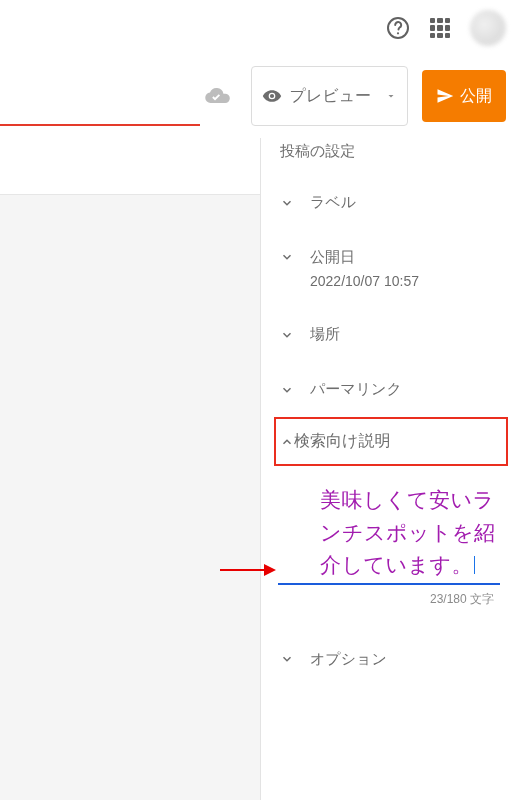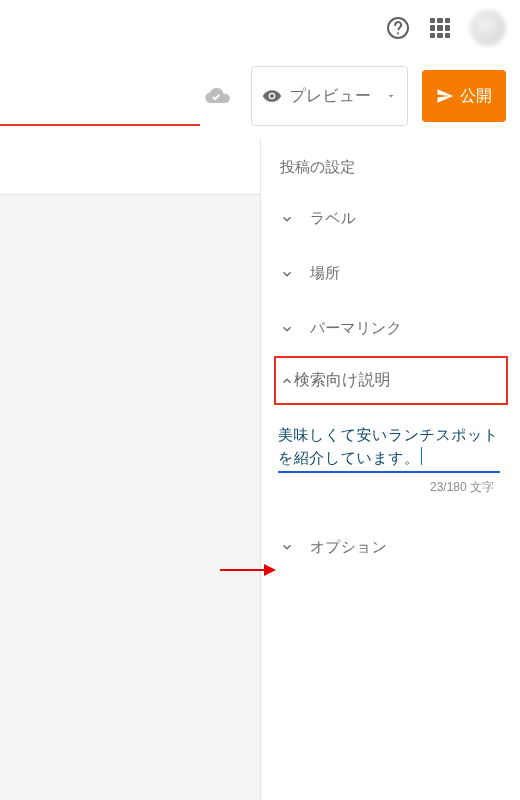--- a/index.html
+++ b/index.html
@@ -124,21 +124,21 @@
       width: 260px;
       height: 610px;
       background: #f5f5f5;
       border-top: 1px solid #e6e6e6;
     }
 
     
     .settings {
       position: absolute;
       left: 262px;
-      top: 138px;
+      top: 122px;
       width: 256px;
       padding: 14px 10px 0 12px;
     }
     .settings-title {
       color: #6f6f6f;
       font-size: 15px;
       padding: 6px 4px 14px 6px;
     }
     .row {
       display: flex;
@@ -157,24 +157,25 @@
       padding: 12px 4px;
       display: flex;
       align-items: center;
       color: #6d6d6d;
     }
     .desc-field {
       padding: 18px 8px 2px 4px;
       position: relative;
     }
     .desc-text {
-      font-size: 15px;
-      color: #0c4a6e;
+      font-size: 21px;
+      color: #a21caf;
       line-height: 1.55;
       letter-spacing: .5px;
+      margin-left: 42px;
     }
     .desc-text .cursor {
       display: inline-block;
       width: 1px;
       height: 18px;
       background: #1a73e8;
       vertical-align: -2px;
       margin-left: 1px;
     }
     .desc-underline {
@@ -284,20 +285,31 @@
 
     <div class="row">
       <span class="chev">
         <svg width="14" height="14" viewBox="0 0 24 24" fill="none" stroke="#6d6d6d" stroke-width="2.5">
           <path d="M6 9l6 6 6-6"></path>
         </svg>
       </span>
       <span class="lbl">ラベル</span>
     </div>
 
+    <div class="row two-line">
+      <span class="chev" style="margin-top:2px;">
+        <svg width="14" height="14" viewBox="0 0 24 24" fill="none" stroke="#6d6d6d" stroke-width="2.5">
+          <path d="M6 9l6 6 6-6"></path>
+        </svg>
+      </span>
+      <div>
+        <div class="lbl">公開日</div>
+        <div class="sub">2022/10/07 10:57</div>
+      </div>
+    </div>
 
     <div class="row">
       <span class="chev">
         <svg width="14" height="14" viewBox="0 0 24 24" fill="none" stroke="#6d6d6d" stroke-width="2.5">
           <path d="M6 9l6 6 6-6"></path>
         </svg>
       </span>
       <span class="lbl">場所</span>
     </div>
 

